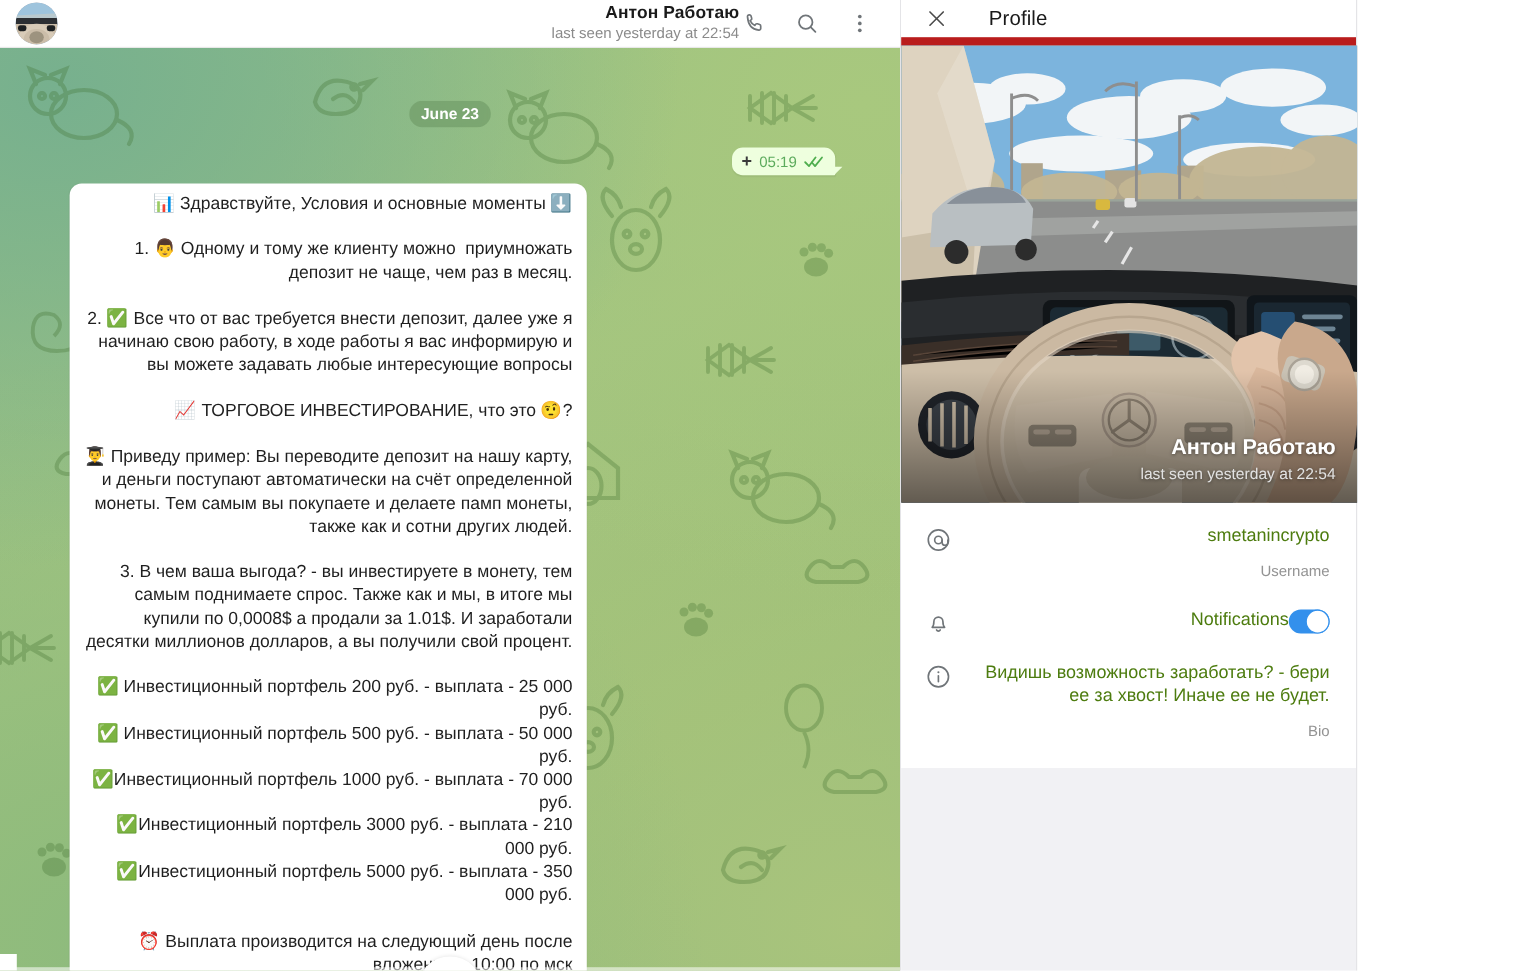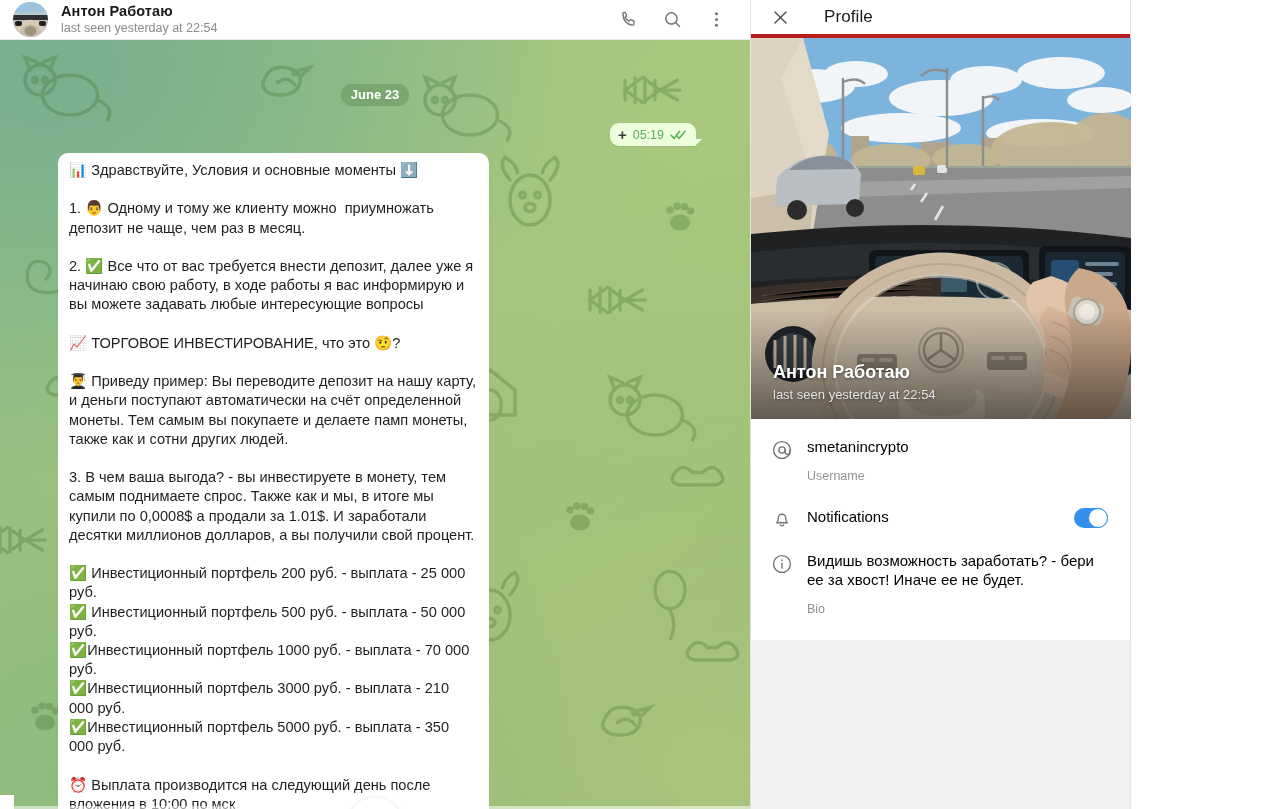--- a/index.html
+++ b/index.html
@@ -2,21 +2,21 @@
 <html><head>
 <meta charset="utf-8">
 <style>
   * { box-sizing: border-box; margin: 0; padding: 0; }
   html, body {
     width: 1267px; height: 809px;
     overflow: hidden;
     font-family: "Liberation Sans", sans-serif;
     background: #ffffff;
   }
-  #app { position: relative; width: 1267px; height: 783px; display: flex; }
+  #app { position: relative; width: 1267px; height: 783px; display: flex; text-align: right; }
 
   
   #chat-col {
     position: relative;
     width: 750px; height: 809px;
     display: flex; flex-direction: column;
     overflow: hidden;
     background: #ffffff;
   }
 
@@ -153,21 +153,21 @@
     display: flex; flex-direction: column;
     height: 100%;
     background: #ffffff;
     border-right: 1px solid #e4e4e7;
   }
   #profile-header {
     height: 38px; min-height: 38px;
     display: flex; align-items: center;
     padding-left: 20px; gap: 34px;
     background: #ffffff;
-    border-bottom: 4px solid #b91c1c;
+    border-bottom: 7px solid #b91c1c;
   }
   #profile-close { cursor: pointer; color: #4b4b4b; display: flex; }
   #profile-title { font-size: 17px; color: #1a1a1a; letter-spacing: .1px; }
 
   
   #profile-photo {
     position: relative; width: 380px; height: 381px;
     overflow: hidden; flex: 0 0 381px; background: #6e8390;
   }
   #profile-photo-overlay {
@@ -188,21 +188,21 @@
   #profile-info { background: #ffffff; padding: 8px 0 14px; }
   .info-row {
     display: flex; align-items: flex-start;
     padding: 10px 22px 10px 20px; cursor: pointer;
   }
   .info-icon {
     width: 36px; flex: 0 0 36px; color: #707579;
     display: flex; justify-content: flex-start; padding-top: 2px;
   }
   .info-body { flex: 1 1 auto; min-width: 0; }
-  .info-value { font-size: 15px; color: #000000; line-height: 19px; }
+  .info-value { font-size: 15px; color: #4d7c0f; line-height: 19px; }
   .info-label { font-size: 12.5px; color: #939393; margin-top: 13px; }
   .info-right { display: flex; align-items: center; padding-top: 1px; }
 
   
   .toggle {
     width: 34px; height: 20px; border-radius: 10px;
     background: #3390ec; position: relative; cursor: pointer;
     display: flex; align-items: center;
   }
   .toggle .knob {

